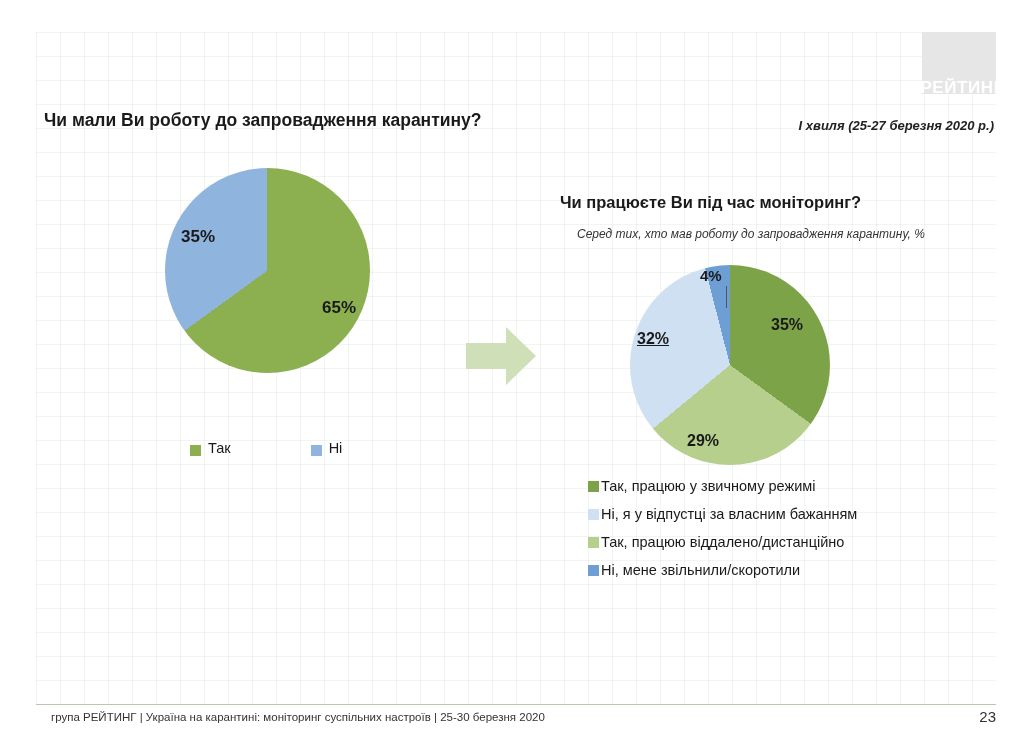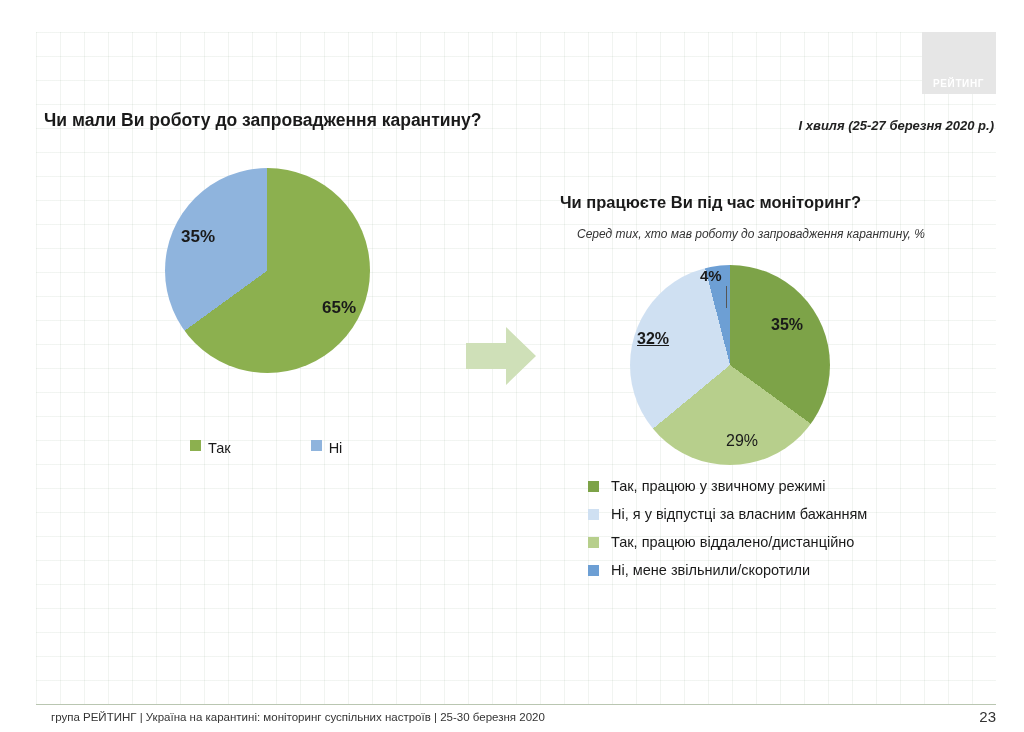--- a/index.html
+++ b/index.html
@@ -37,23 +37,23 @@
   .logo-box {
     position: absolute;
     right: 28px;
     top: 32px;
     width: 74px;
     height: 62px;
     background: #e6e6e6;
   }
   .logo-text {
     position: absolute;
-    right: 40px;
+    right: 20px;
     top: 78px;
-    font-size: 10px;
+    font-size: 17px;
     font-weight: bold;
     color: #ffffff;
     letter-spacing: 0.6px;
   }
   .title-main {
     position: absolute;
     left: 44px;
     top: 110px;
     font-size: 17.5px;
     font-weight: bold;
@@ -119,21 +119,21 @@
   .legend1 {
     position: absolute;
     left: 190px;
     top: 440px;
     display: flex;
     gap: 80px;
     align-items: center;
   }
   .legend1 .item {
     display: flex;
-    align-items: flex-start;
+    align-items: flex-end;
     gap: 7px;
     font-size: 14.5px;
     color: #1a1a1a;
   }
   .swatch {
     width: 11px;
     height: 11px;
     display: inline-block;
     flex: none;
   }
@@ -165,24 +165,24 @@
   .pie2-lab-35 {
     position: absolute;
     left: 771px;
     top: 316px;
     font-size: 16px;
     font-weight: bold;
     color: #1a1a1a;
   }
   .pie2-lab-29 {
     position: absolute;
-    left: 726px;
+    left: 687px;
     top: 432px;
     font-size: 16px;
-    font-weight: normal;
+    font-weight: bold;
     color: #1a1a1a;
   }
   .pie2-lab-32 {
     position: absolute;
     left: 637px;
     top: 330px;
     font-size: 16px;
     font-weight: bold;
     color: #1a1a1a;
     text-decoration: underline;
@@ -208,21 +208,21 @@
     position: absolute;
     left: 588px;
     top: 478px;
     display: flex;
     flex-direction: column;
     gap: 12px;
   }
   .legend2 .item {
     display: flex;
     align-items: center;
-    gap: 12px;
+    gap: 2px;
     font-size: 14.5px;
     color: #1a1a1a;
   }
 
   .footer-line {
     position: absolute;
     left: 36px;
     top: 704px;
     width: 960px;
     height: 1px;

